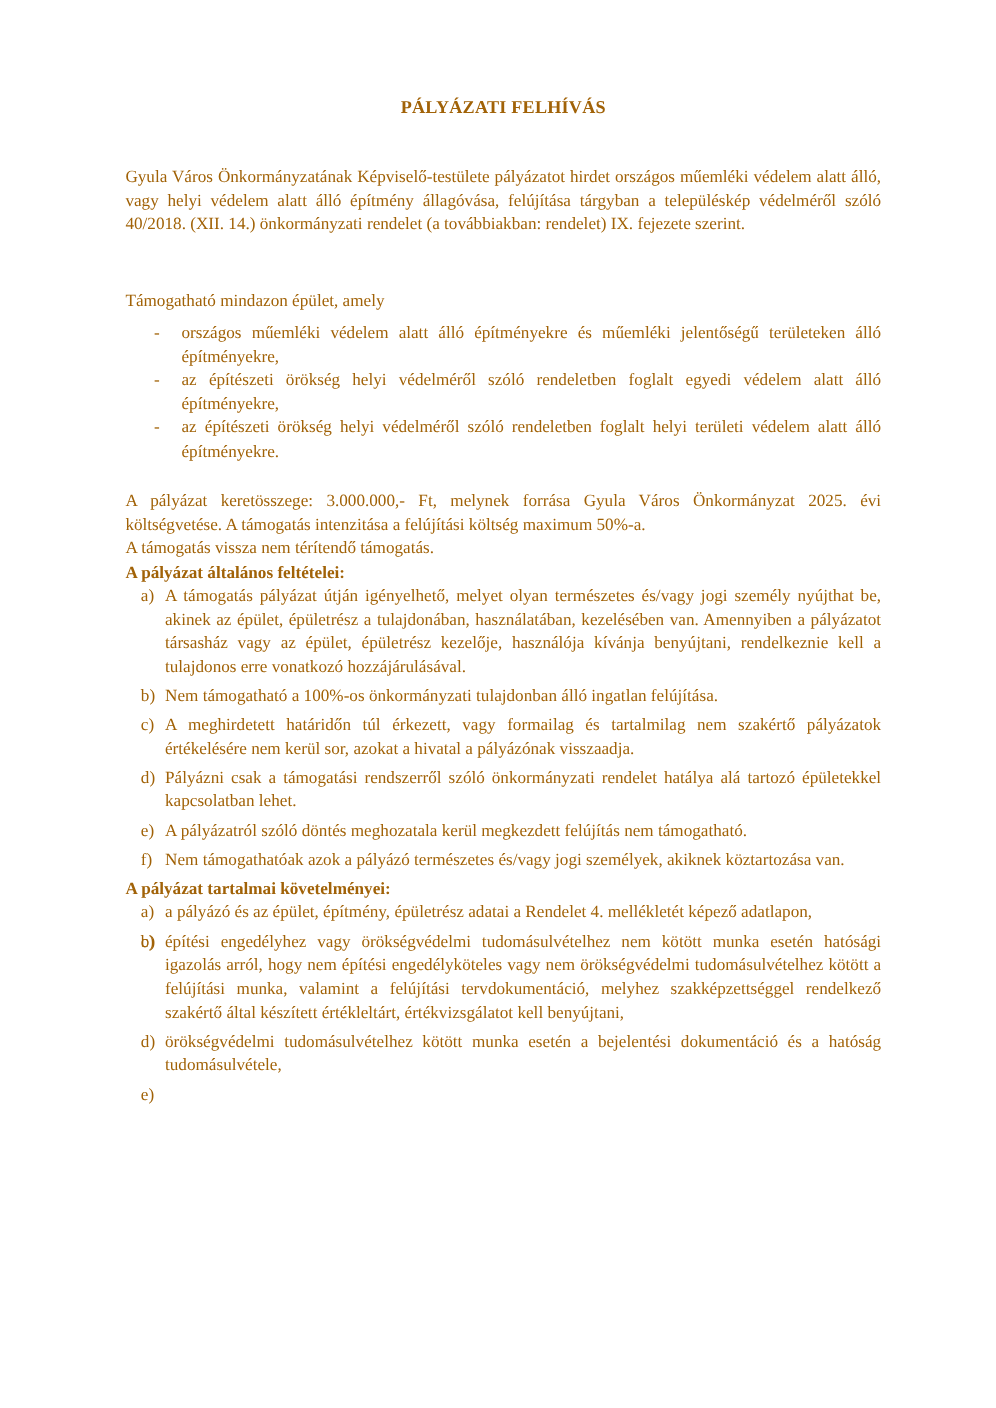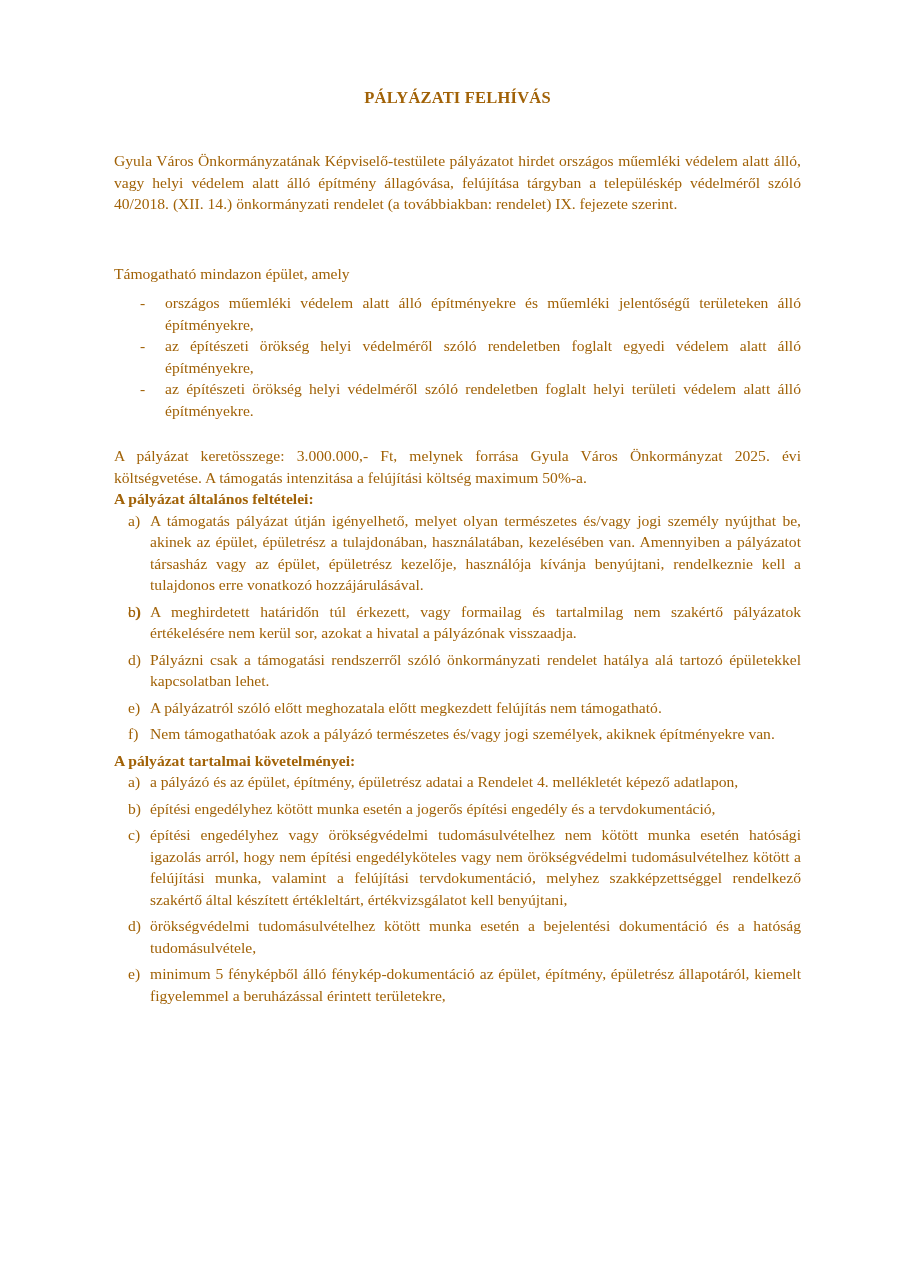--- a/index.html
+++ b/index.html
@@ -36,32 +36,33 @@
 
   <p class="lead">Támogatható mindazon épület, amely</p>
 
   <ul class="dash-list">
     <li><span class="mk">-</span><span>országos műemléki védelem alatt álló építményekre és műemléki jelentőségű területeken álló építményekre,</span></li>
     <li><span class="mk">-</span><span>az építészeti örökség helyi védelméről szóló rendeletben foglalt egyedi védelem alatt álló építményekre,</span></li>
     <li><span class="mk">-</span><span>az építészeti örökség helyi védelméről szóló rendeletben foglalt helyi területi védelem alatt álló építményekre.</span></li>
   </ul>
 
   <p class="money">A pályázat keretösszege: 3.000.000,- Ft, melynek forrása Gyula Város Önkormányzat 2025. évi költségvetése. A támogatás intenzitása a felújítási költség maximum 50%-a.</p>
+  <p class="money">A támogatás vissza nem térítendő támogatás.</p>
 
   <p class="section-head">A pályázat általános feltételei:</p>
   <ol class="alpha-list">
     <li><span class="mk">a)</span><span>A támogatás pályázat útján igényelhető, melyet olyan természetes és/vagy jogi személy nyújthat be, akinek az épület, épületrész a tulajdonában, használatában, kezelésében van. Amennyiben a pályázatot társasház vagy az épület, épületrész kezelője, használója kívánja benyújtani, rendelkeznie kell a tulajdonos erre vonatkozó hozzájárulásával.</span></li>
-    <li><span class="mk">b)</span></li>
+    <li><span class="mk">b)</span><span>Nem támogatható a 100%-os önkormányzati tulajdonban álló ingatlan felújítása.</span></li>
     <li><span class="mk">c)</span><span>A meghirdetett határidőn túl érkezett, vagy formailag és tartalmilag nem szakértő pályázatok értékelésére nem kerül sor, azokat a hivatal a pályázónak visszaadja.</span></li>
     <li><span class="mk">d)</span><span>Pályázni csak a támogatási rendszerről szóló önkormányzati rendelet hatálya alá tartozó épületekkel kapcsolatban lehet.</span></li>
-    <li><span class="mk">e)</span><span>A pályázatról szóló előtt meghozatala előtt megkezdett felújítás nem támogatható.</span></li>
-    <li><span class="mk">f)</span><span>Nem támogathatóak azok a pályázó természetes és/vagy jogi személyek, akiknek építményekre van.</span></li>
+    <li><span class="mk">e)</span><span>A pályázatról szóló döntés meghozatala kerül megkezdett felújítás nem támogatható.</span></li>
+    <li><span class="mk">f)</span><span>Nem támogathatóak azok a pályázó természetes és/vagy jogi személyek, akiknek köztartozása van.</span></li>
   </ol>
 
   <p class="section-head sec2">A pályázat tartalmai követelményei:</p>
   <ol class="alpha-list">
     <li><span class="mk">a)</span><span>a pályázó és az épület, építmény, épületrész adatai a Rendelet 4. mellékletét képező adatlapon,</span></li>
-    <li><span class="mk">b)</span><span>építési engedélyhez kötött munka esetén a jogerős építési engedély és a tervdokumentáció,</span></li>
+    <li><span class="mk">b)</span></li>
     <li><span class="mk">c)</span><span>építési engedélyhez vagy örökségvédelmi tudomásulvételhez nem kötött munka esetén hatósági igazolás arról, hogy nem építési engedélyköteles vagy nem örökségvédelmi tudomásulvételhez kötött a felújítási munka, valamint a felújítási tervdokumentáció, melyhez szakképzettséggel rendelkező szakértő által készített értékleltárt, értékvizsgálatot kell benyújtani,</span></li>
     <li><span class="mk">d)</span><span>örökségvédelmi tudomásulvételhez kötött munka esetén a bejelentési dokumentáció és a hatóság tudomásulvétele,</span></li>
-    <li><span class="mk">e)</span><span>minimum 5 fényképből álló fénykép-dokumentáció az épület, építmény, épületrész állapotáról, kiemelt figyelemmel a beruházással érintett területekre,</span></li>
+    <li><span class="mk">e)</span></li>
   </ol>
 </div>
 
 </body></html>

